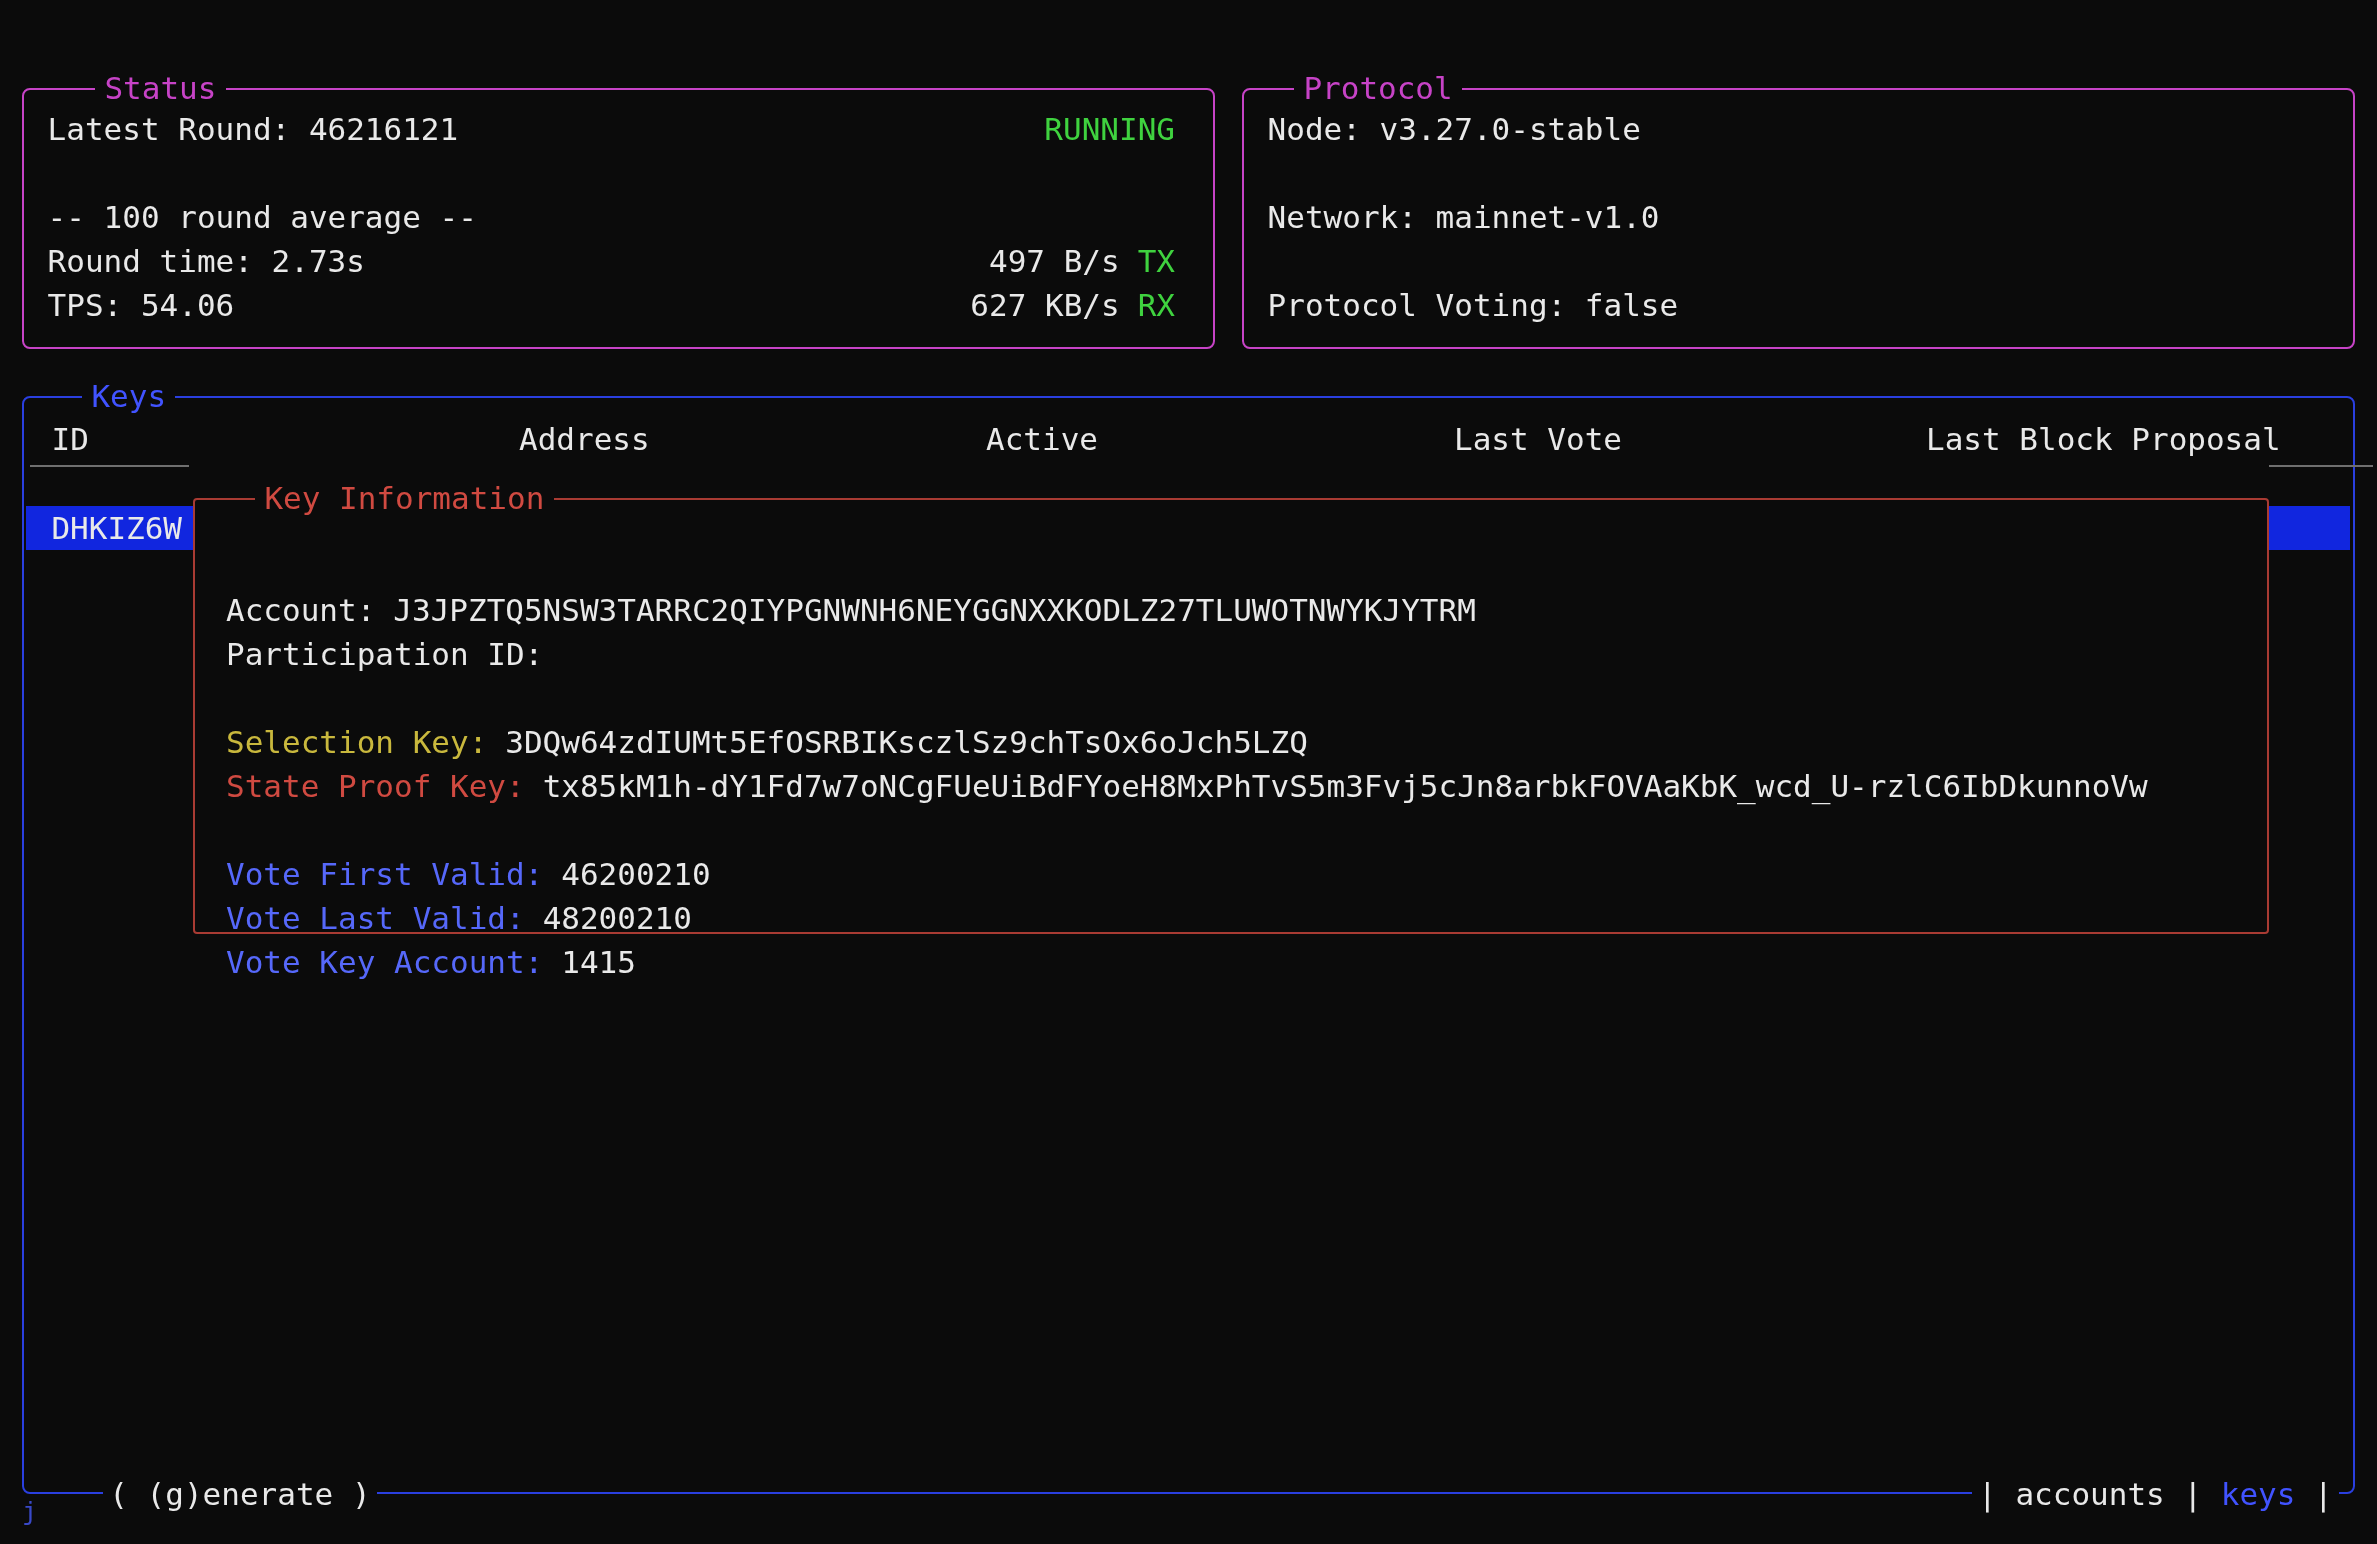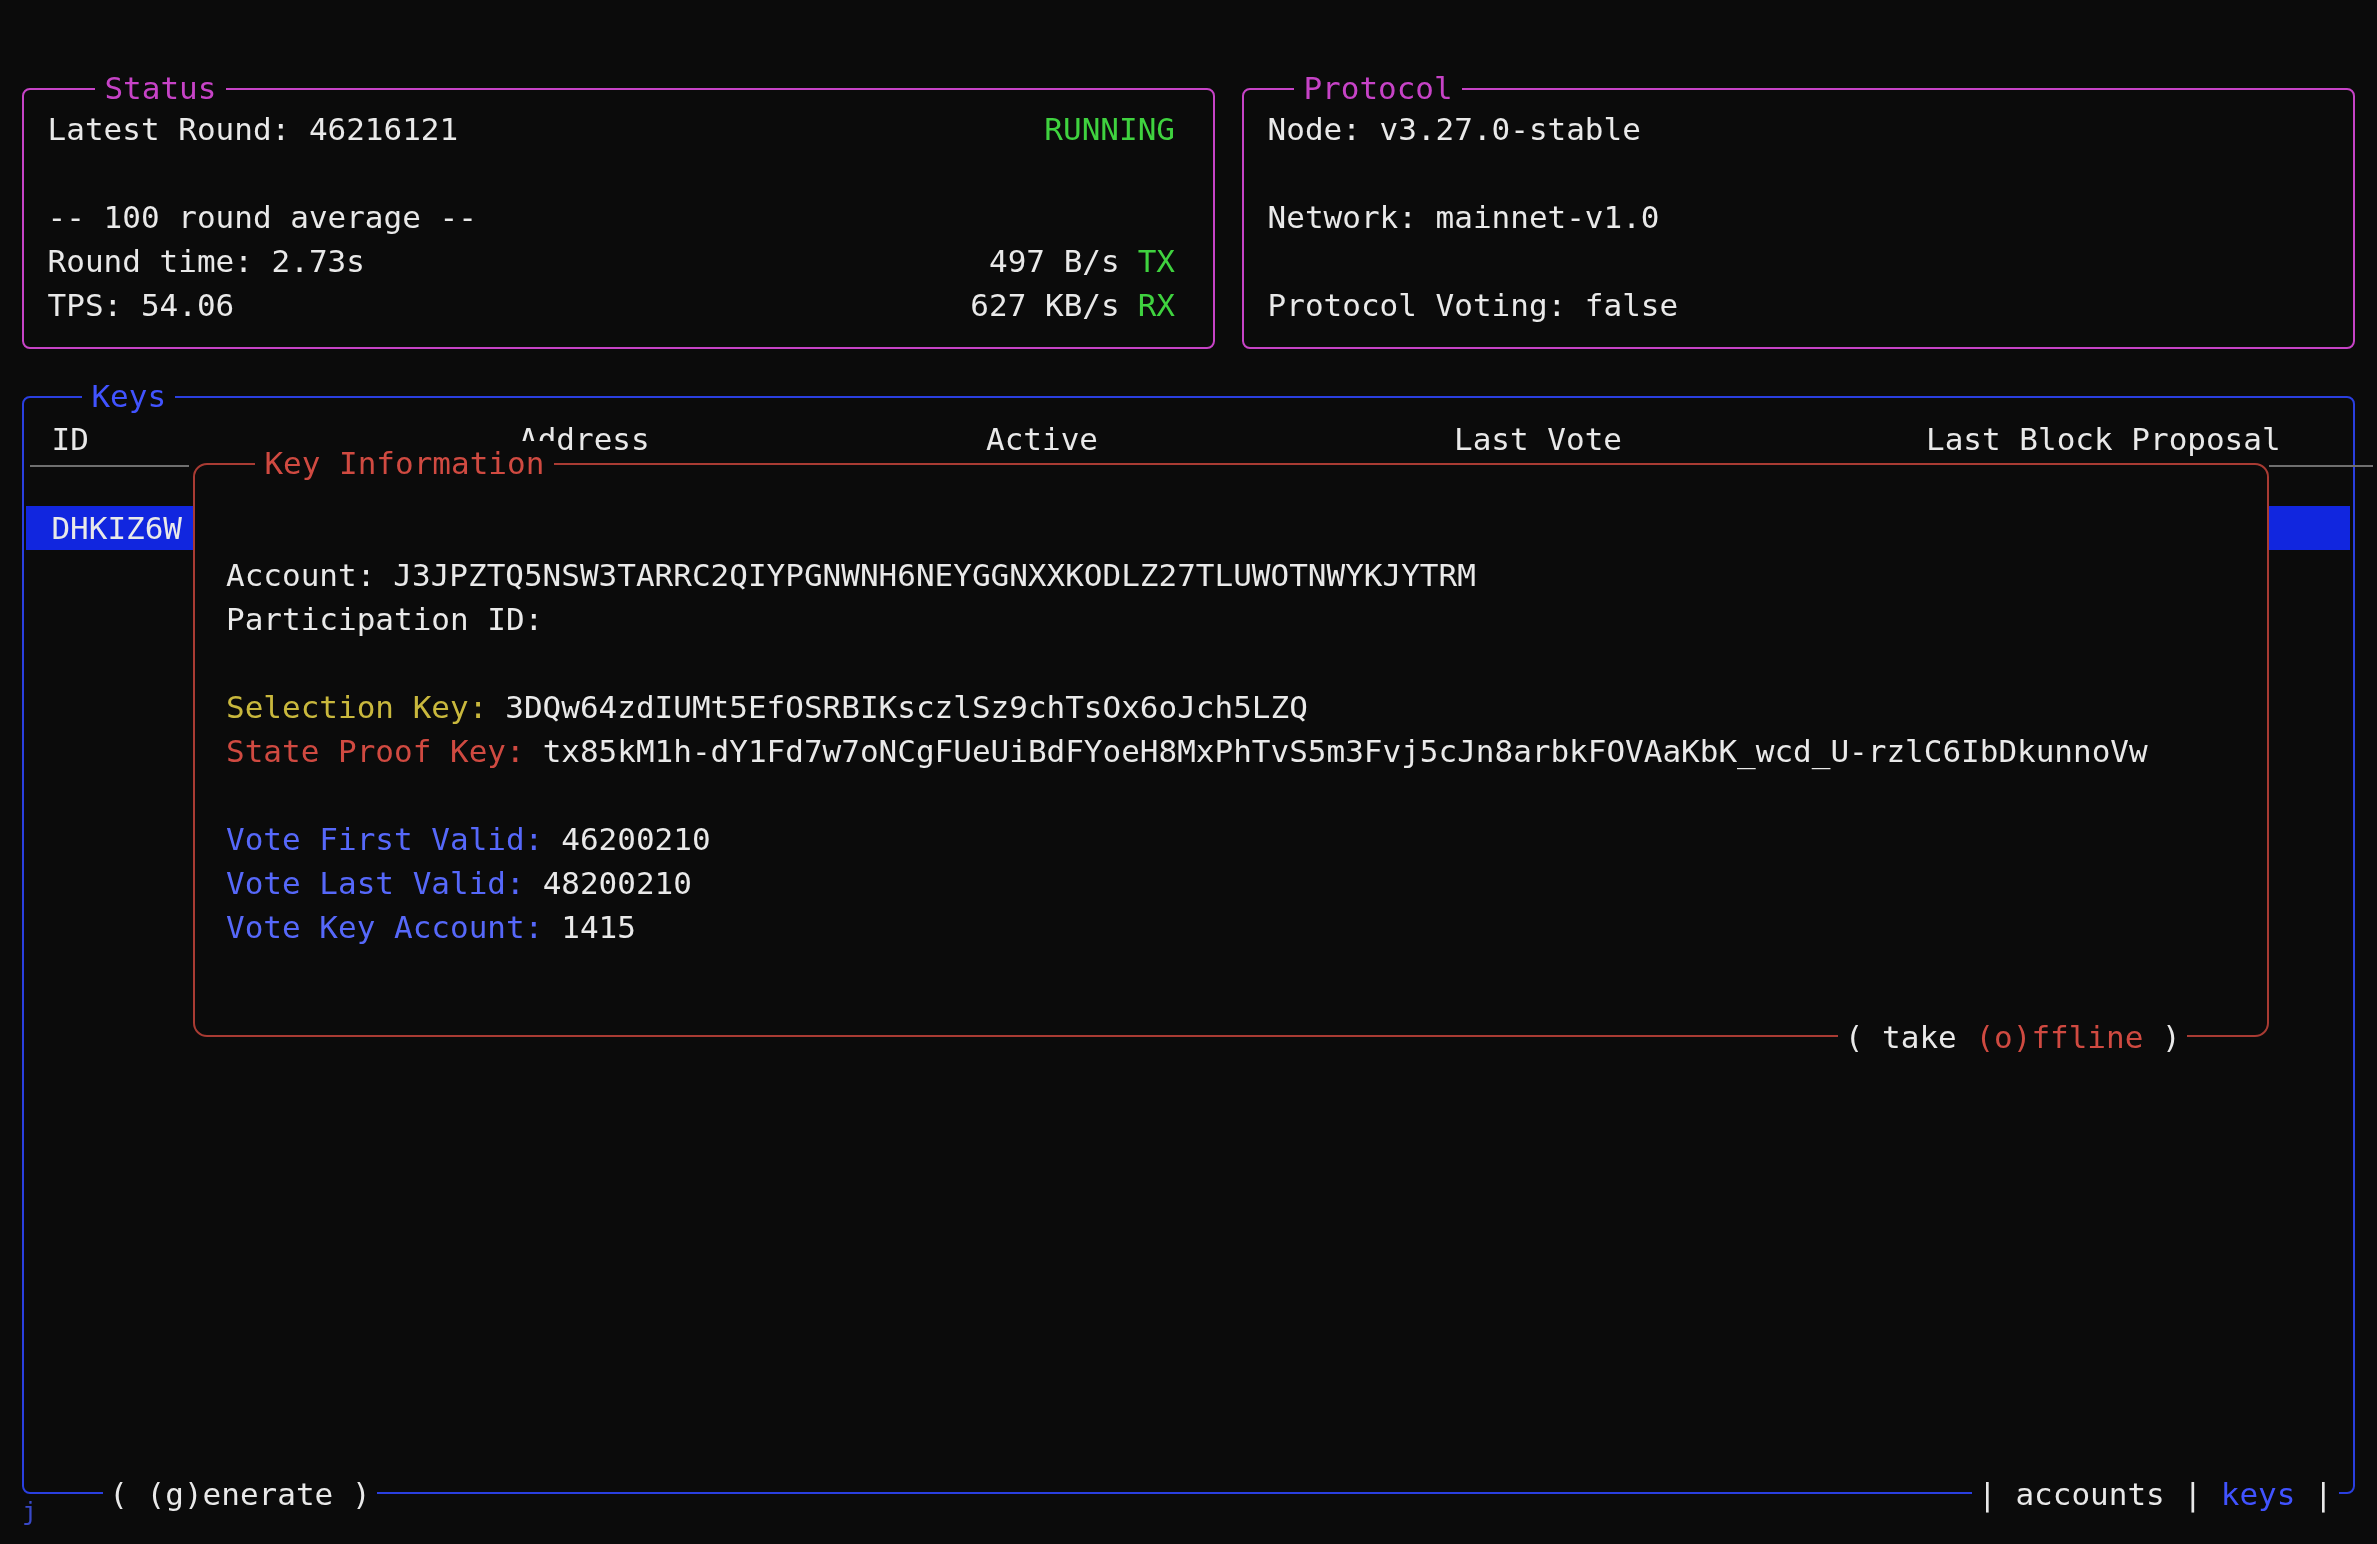--- a/index.html
+++ b/index.html
@@ -44,22 +44,22 @@
   .sep { position: absolute; top: 67px; height: 2.4px; background: #6f6f6f; z-index: 1; }
   .sep-left  { left: 6.3px; width: 159px; }
   .sep-right { left: 2245px; width: 104px; }
   .selected-bar {
     position: absolute; left: 2.4px; top: 108px; width: 2324px; height: 44px;
     background: #1126df; z-index: 2; display: flex; align-items: center;
   }
   .selected-bar .row-id { margin-left: 25px; white-space: pre; }
   
   .modal {
-    position: absolute; left: 169px; top: 65px; width: 2076px; height: 574px;
-    background: #0b0b0b; border: 2.4px solid #a93b33; border-radius: 14px;
+    position: absolute; left: 169px; top: 100px; width: 2076px; height: 436px;
+    background: #0b0b0b; border: 2.4px solid #a93b33; border-radius: 4px;
     box-sizing: border-box; z-index: 5;
   }
   .modal .panel-title { left: 41px; color: #d04a41; }
   .modal-rows { padding: 88px 0 0 31px; }
   .mrow { height: 44px; display: flex; align-items: center; white-space: pre; }
   .lbl { margin-right: 18px; white-space: pre; }
   .lbl-white  { color: #e9e9e9; }
   .lbl-red    { color: #d04a41; }
   .lbl-yellow { color: #c9b83d; }
   .lbl-blue   { color: #5668fa; }
@@ -162,21 +162,20 @@
       </div>
       <div class="mrow">
         <span class="lbl lbl-blue">Vote Last Valid:</span>
         <span>48200210</span>
       </div>
       <div class="mrow">
         <span class="lbl lbl-blue">Vote Key Account:</span>
         <span>1415</span>
       </div>
     </div>
-    <span class="border-btn offline-btn"><span>( take </span><span class="red">(o)ffline</span><span> )</span></span>
   </div>
 
   <span class="border-btn generate-btn">( (g)enerate )</span>
 
   <span class="border-btn tab-bar">
     <span>| </span>
     <span>accounts</span>
     <span> | </span>
     <span class="tab-keys">keys</span>
     <span> |</span>

